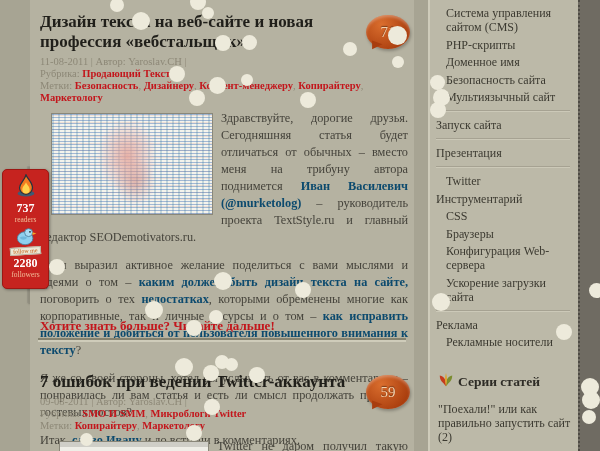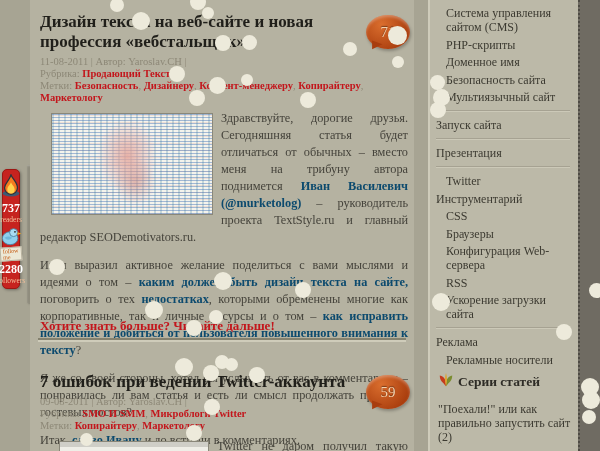--- a/index.html
+++ b/index.html
@@ -1,21 +1,21 @@
 <!DOCTYPE html>
 <html><head>
 <meta charset="utf-8">
 <style>
   html,body{margin:0;padding:0;}
   body{width:600px;height:451px;overflow:hidden;font-family:"Liberation Serif","DejaVu Serif",serif;}
   .page{position:relative;width:600px;height:451px;background:#a7a493;overflow:hidden;}
 
   
   .gray-tab{position:absolute;left:27px;top:165px;width:16px;height:138px;background:#8f8c7d;border-radius:0 7px 7px 0;box-shadow:inset 0 1px 2px rgba(255,255,255,.25), 1px 1px 2px rgba(0,0,0,.2);}
-  .feed-badge{position:absolute;left:2px;top:169px;width:18px;height:120px;background:#c6231f;border:1px solid #9c1713;border-radius:5px;box-shadow:1px 1px 3px rgba(0,0,0,.35);display:flex;flex-direction:column;align-items:center;padding-top:4px;box-sizing:border-box;z-index:6;}
+  .feed-badge{position:absolute;left:2px;top:169px;width:47px;height:120px;background:#c6231f;border:1px solid #9c1713;border-radius:5px;box-shadow:1px 1px 3px rgba(0,0,0,.35);display:flex;flex-direction:column;align-items:center;padding-top:4px;box-sizing:border-box;z-index:6;}
   .feed-badge .cnt{color:#fff;font-weight:bold;font-size:12px;line-height:13px;}
   .feed-badge .lbl{color:#f2bf9a;font-size:7.5px;line-height:9px;}
   .ribbon{background:#ece8d6;border:1px solid #b9b3a0;color:#c55a11;font-size:6px;line-height:6px;padding:0 2px;transform:rotate(-4deg);margin:-3px 0 2px 0;}
 
   
   .content{position:absolute;left:30px;top:0;width:384px;height:451px;background:#b5b2a1;box-sizing:border-box;padding:12px 6px 0 10px;}
   h1.a-title{margin:0 0 4px 0;font-size:17px;line-height:20px;color:#201f1a;width:332px;font-weight:bold;}
   h1.small{width:360px;}
   .meta{font-size:10.5px;line-height:12px;color:#8d8877;}
   .meta .red-link{font-weight:bold;}
@@ -150,21 +150,20 @@
         <div class="s-div"></div>
         <div class="m-item lvl1">Запуск сайта</div>
         <div class="s-div"></div>
         <div class="m-item lvl1">Презентация</div>
         <div class="s-div"></div>
         <div class="m-item lvl2">Twitter</div>
         <div class="m-item lvl1">Инструментарий</div>
         <div class="m-item lvl2">CSS</div>
         <div class="m-item lvl2">Браузеры</div>
         <div class="m-item lvl2">Конфигурация Web-сервера</div>
-        <div class="m-item lvl2">RSS</div>
         <div class="m-item lvl2">Ускорение загрузки сайта</div>
         <div class="s-div"></div>
         <div class="m-item lvl1">Реклама</div>
         <div class="m-item lvl2">Рекламные носители</div>
       </div>
     <div class="series">
       <div class="series-head">
         <span>
           <svg width="16" height="16" viewBox="0 0 18 18">
             <path d="M9 16 C5 11 2 10 2 4 C7.5 5.5 9 9 9 15 Z" fill="#c43b1d"></path>

